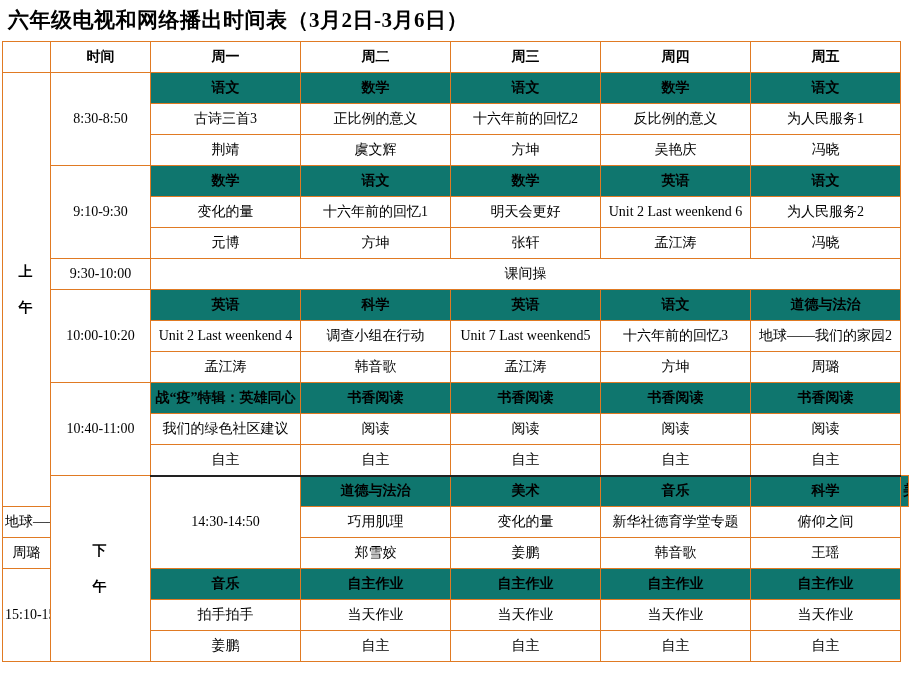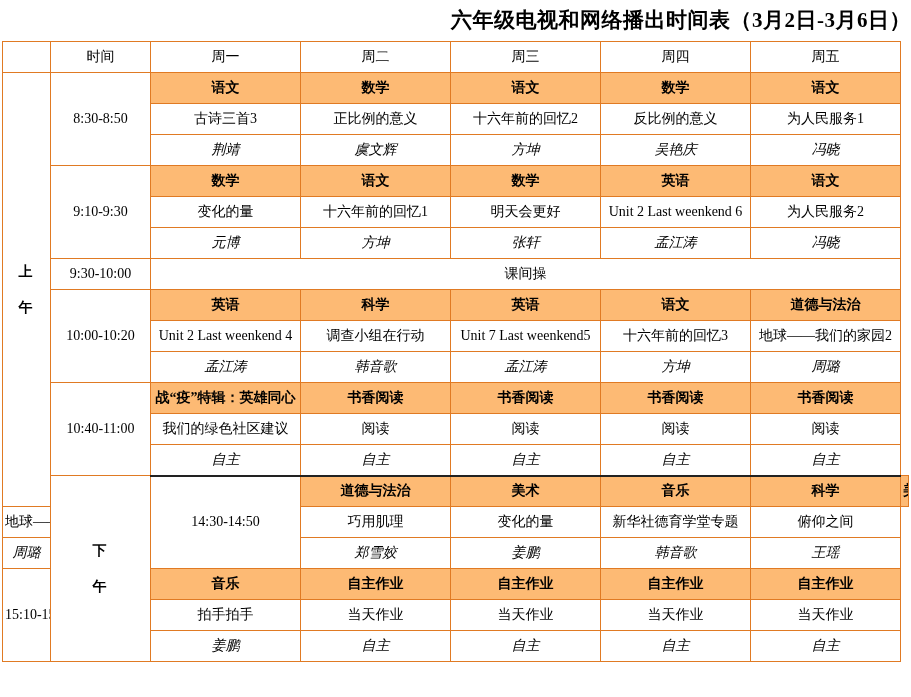--- a/index.html
+++ b/index.html
@@ -14,25 +14,25 @@
     color: #000000;
     overflow: hidden;
   }
   .page {
     width: 911px;
     height: 697px;
     position: relative;
     box-sizing: border-box;
   }
   .title {
-    text-align: right;
+    text-align: left;
     font-size: 21px;
     font-weight: bold;
     letter-spacing: 0.5px;
-    padding: 6px 0 7px 14px;
+    padding: 6px 0 7px 8px;
     font-family: "Liberation Serif", "DejaVu Serif", serif;
   }
   table.sched {
     border-collapse: collapse;
     width: 907px;
     margin: 0 2px;
     table-layout: fixed;
   }
   table.sched td {
     border: 1px solid #e07a23;
@@ -45,39 +45,39 @@
     overflow: hidden;
     white-space: nowrap;
   }
   
   col.c-session { width: 48px; }
   col.c-time    { width: 100px; }
   col.c-day     { width: 150px; }
 
   .hdr {
     font-size: 16px;
-    font-weight: normal;
+    font-weight: bold;
     height: 30px;
   }
   .sessioncell {
     font-size: 19px;
     font-weight: bold;
     letter-spacing: 2px;
   }
   .timecell {
     font-size: 14px;
   }
   .subject {
-    background: #fdba74;
+    background: #0f766e;
     color: #000000;
     font-weight: bold;
     font-size: 15px;
   }
   .lesson { font-size: 14px; }
-  .teacher { font-size: 14px; font-style: italic; }
+  .teacher { font-size: 14px; }
   .small { font-size: 11px; margin-top: 45px; }
   .xsmall { font-size: 10px; }
   .break {
     font-size: 15px;
   }
   
   tr.block-end td {
     border-bottom: 2px solid #222222;
   }
   td.sess-morning, td.sess-afternoon {

